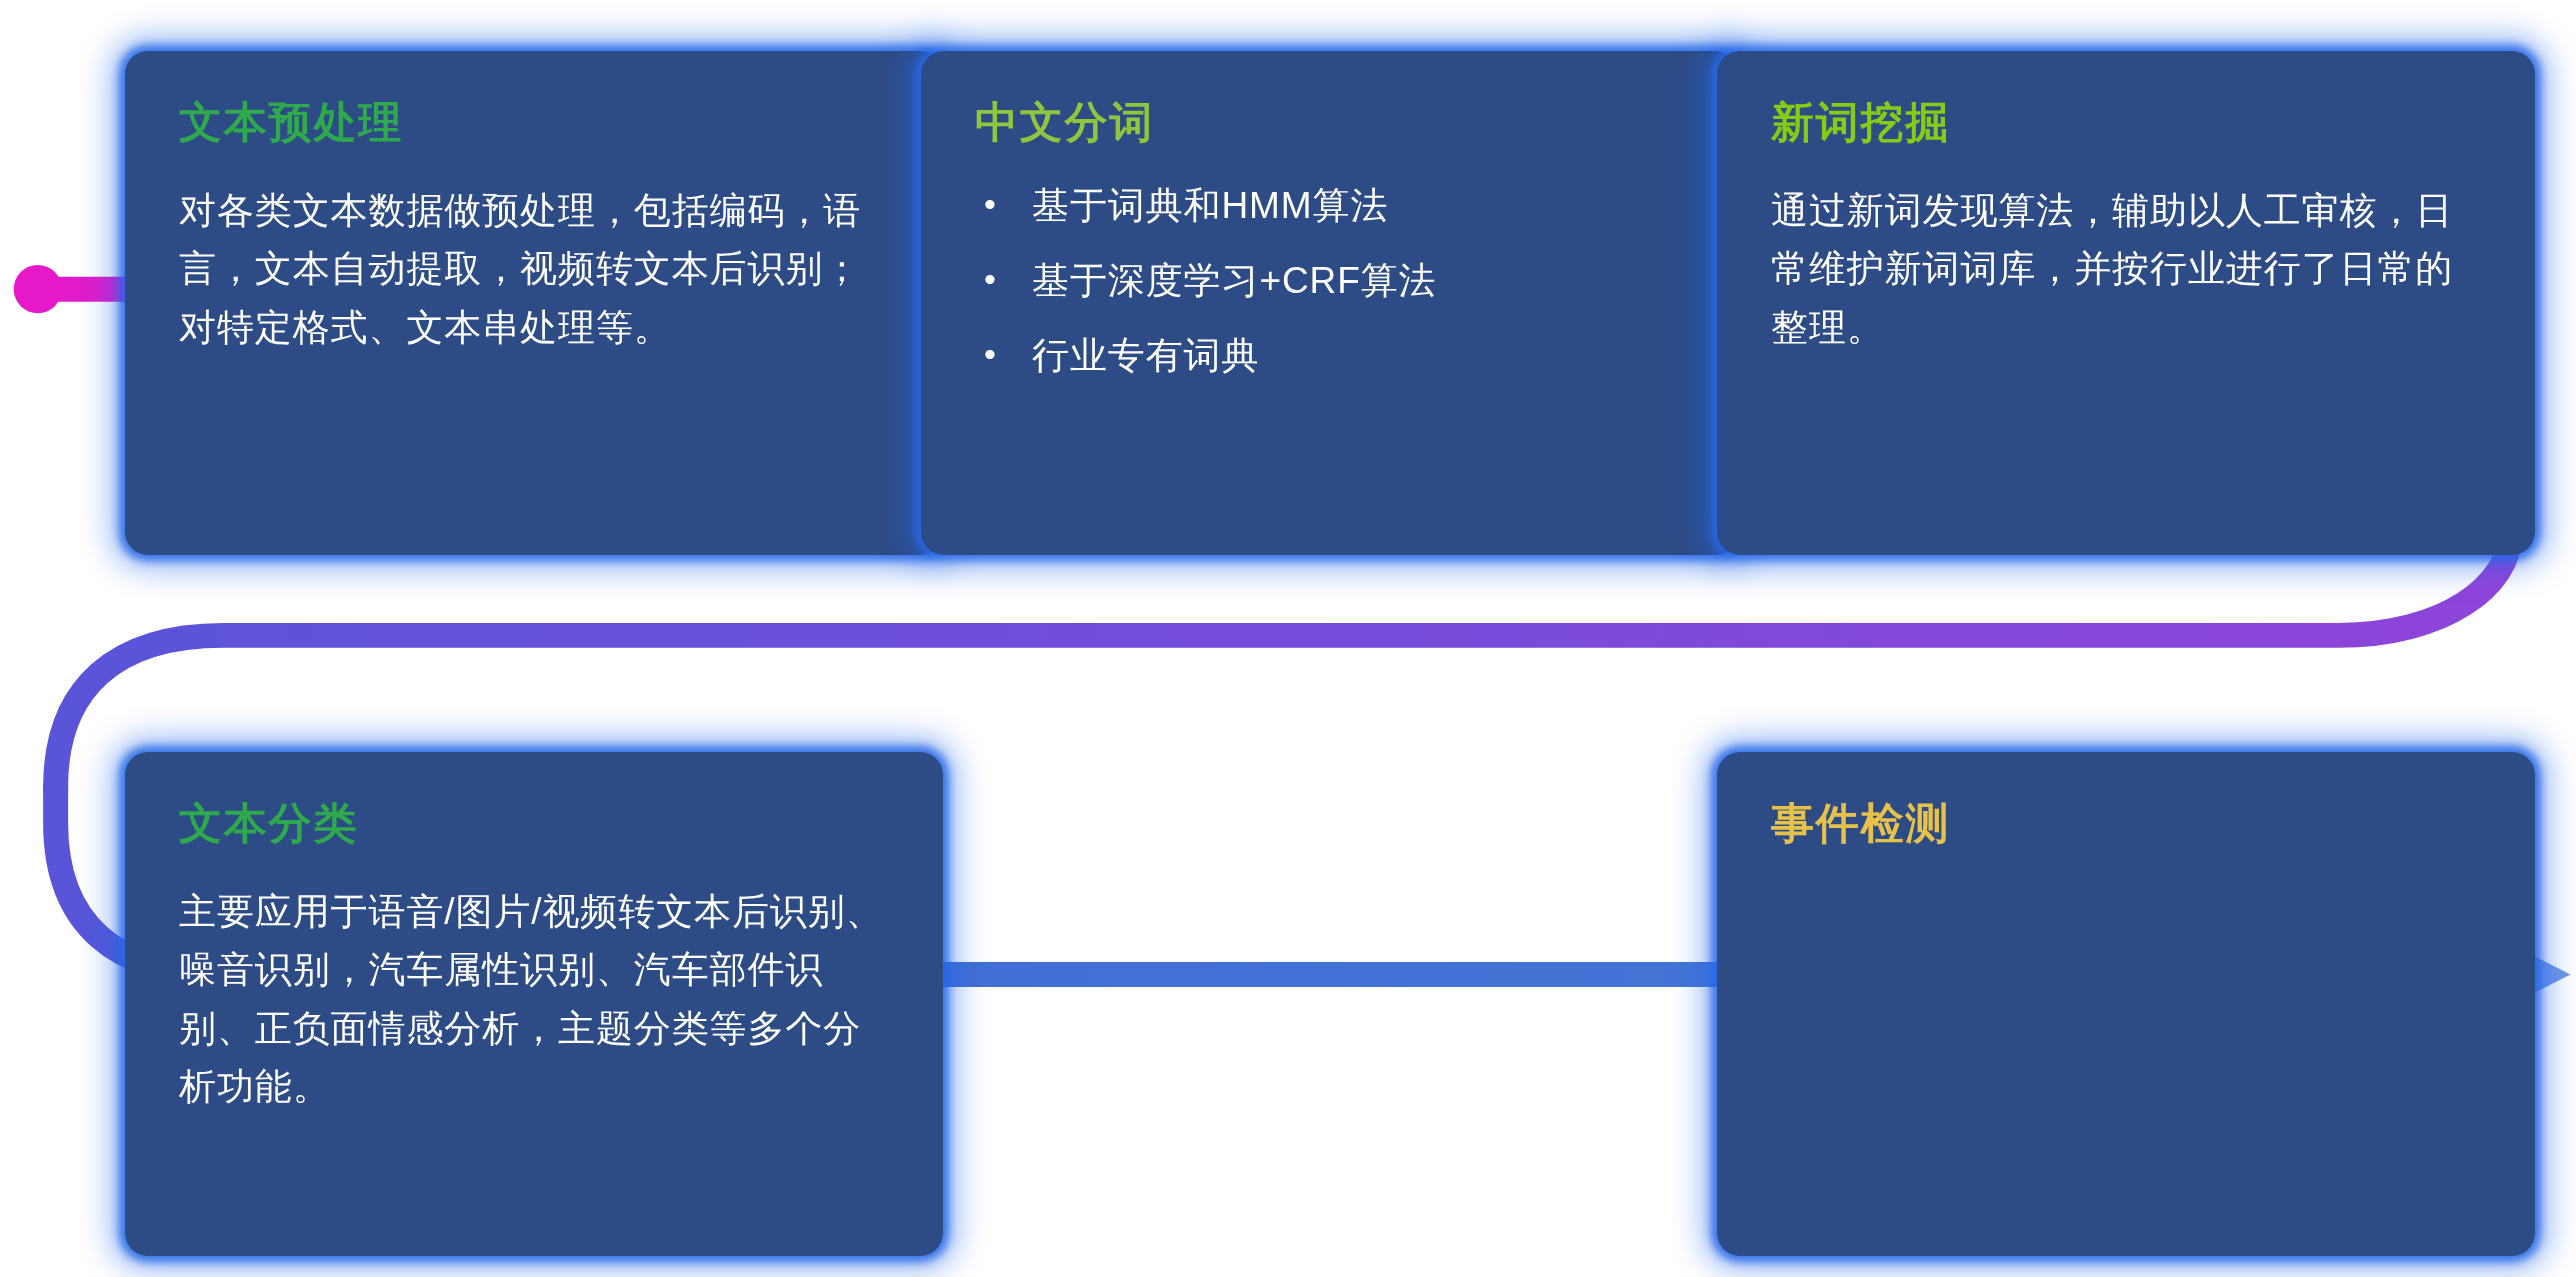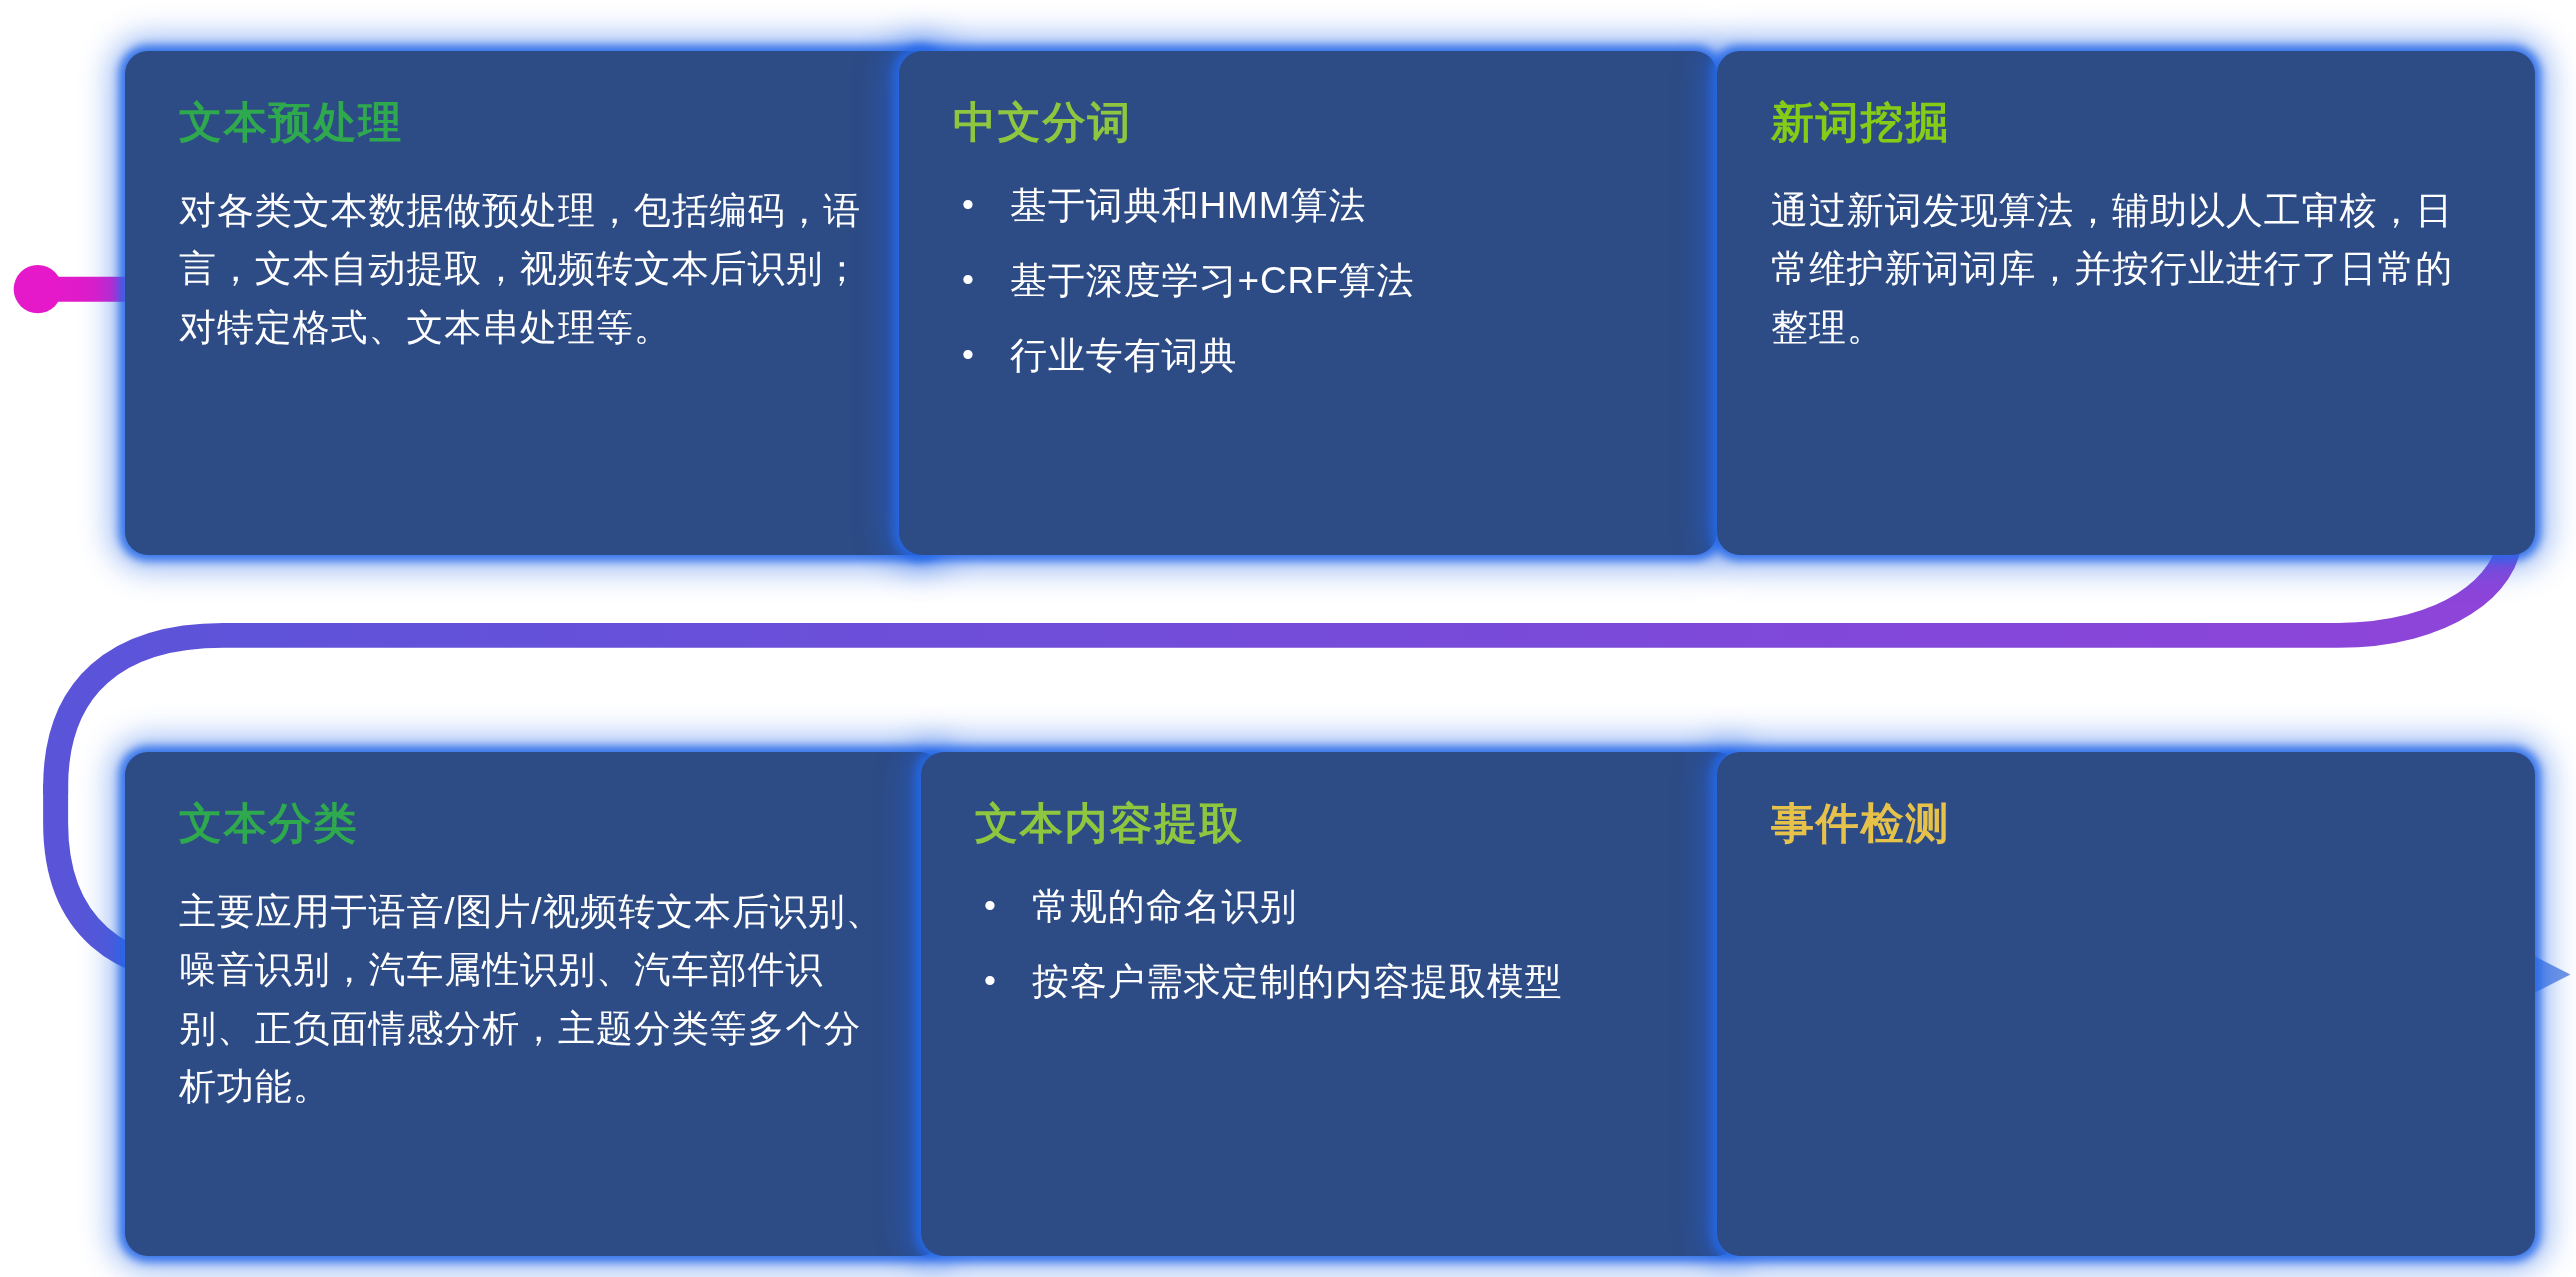--- a/index.html
+++ b/index.html
@@ -63,21 +63,21 @@
   .card-bullets li::before {
     content: "\2022";
     position: absolute;
     left: 9px;
     top: 0;
     font-size: 34px;
     color: #ffffff;
   }
   
   .pos-r1c1 { left: 125px;  top: 51px;  }
-  .pos-r1c2 { left: 899px; top: 51px;  }
+  .pos-r1c2 { left: 921px; top: 51px;  }
   .pos-r1c3 { left: 1717px; top: 51px;  }
   .pos-r2c1 { left: 125px;  top: 752px; }
   .pos-r2c2 { left: 921px; top: 752px; }
   .pos-r2c3 { left: 1717px; top: 752px; }
 </style>
 </head>
 <body>
 
 <div id="stage">
 
@@ -125,26 +125,19 @@
   <section class="card pos-r1c3">
     <h2 class="card-title" style="color: #84cc16;">新词挖掘</h2>
     <p class="card-body">通过新词发现算法，辅助以人工审核，日常维护新词词库，并按行业进行了日常的整理。</p>
   </section>
 
   <section class="card pos-r2c1">
     <h2 class="card-title" style="color: rgb(47, 169, 78);">文本分类</h2>
     <p class="card-body">主要应用于语音/图片/视频转文本后识别、噪音识别，汽车属性识别、汽车部件识别、正负面情感分析，主题分类等多个分析功能。</p>
   </section>
 
-  <section class="card pos-r2c2">
-    <h2 class="card-title" style="color: rgb(142, 198, 63);">文本内容提取</h2>
-    <ul class="card-bullets">
-      <li>常规的命名识别</li>
-      <li>按客户需求定制的内容提取模型</li>
-    </ul>
-  </section>
 
   <section class="card pos-r2c3">
     <h2 class="card-title" style="color: rgb(231, 194, 75);">事件检测</h2>
   </section>
 
 </div>
 
 
 </body></html>

